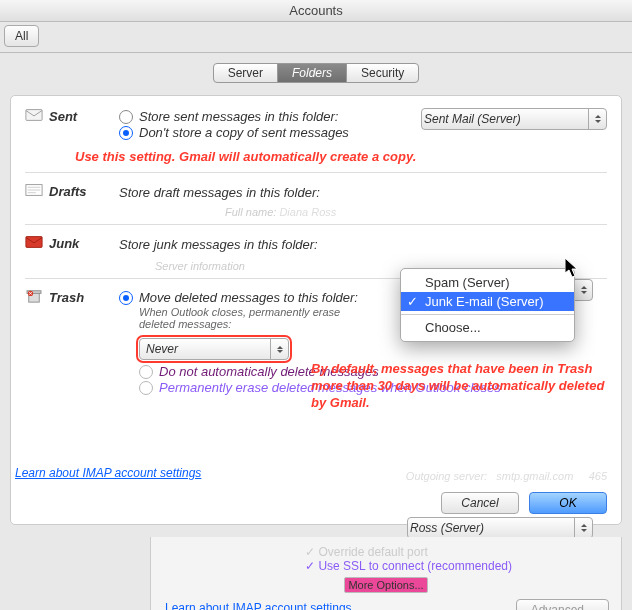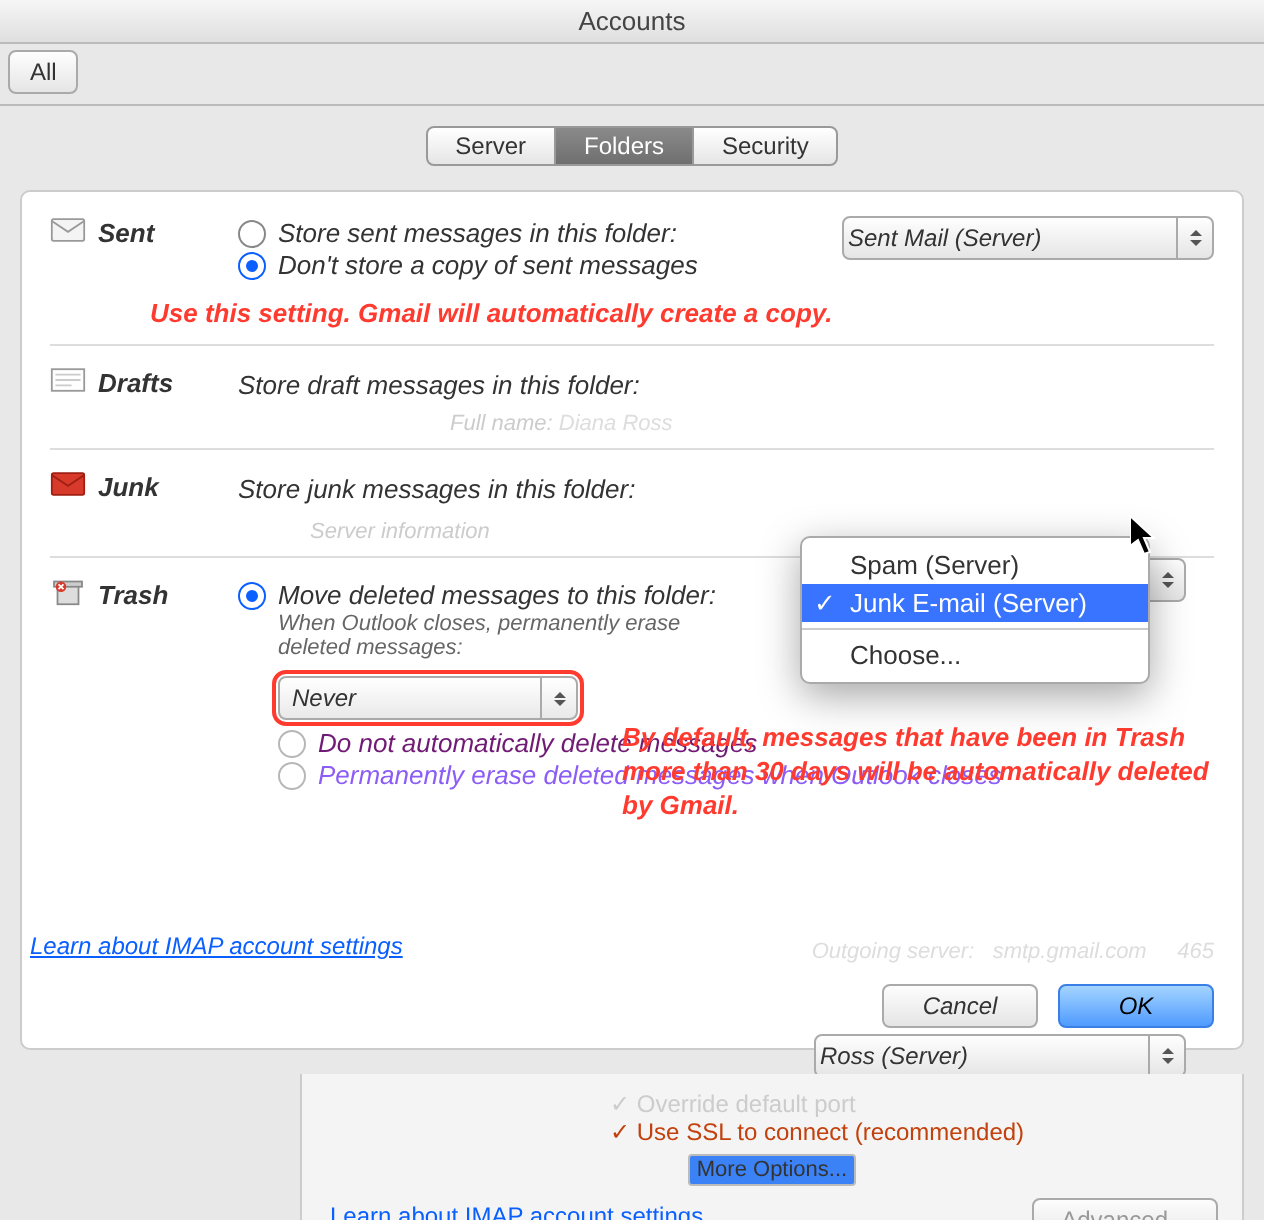--- a/index.html
+++ b/index.html
@@ -9,21 +9,21 @@
   
   .toolbar { height: 30px; padding: 3px 4px; display: flex; align-items: flex-start; }
   .tb-btn { padding: 3px 10px; font-size: 12px; border: 1px solid #aaa; border-radius: 4px; background: linear-gradient(#fefefe,#e5e5e5); }
   
   .divider { border-top: 1px solid #bbb; }
   
   .tabbar { display: flex; justify-content: center; padding-top: 10px; }
   .seg { display: inline-flex; border: 1px solid #999; border-radius: 4px; overflow: hidden; background: linear-gradient(#fff,#e5e5e5); }
   .seg > div { padding: 2px 14px; font-size: 12px; border-right: 1px solid #999; cursor: default; }
   .seg > div:last-child { border-right: none; }
-  .seg .active { background: linear-gradient(#8a8a8a,#6f6f6f); color: #fff; }
+  .seg .active { background: linear-gradient(#8a8a8a,#6f6f6f); color: #fff; font-style: italic; }
   
   .panel { margin: 12px 10px 0 10px; background: #fff; border: 1px solid #ccc; border-radius: 5px; padding: 12px 14px; position: relative; }
   
   .row { display: flex; align-items: flex-start; margin-bottom: 8px; }
   .icon-cell { width: 24px; display: flex; align-items: center; }
   .label-cell { width: 70px; font-weight: bold; font-size: 13px; padding-top: 1px; }
   .content-cell { flex: 1; }
   .opt { display: flex; align-items: center; gap: 6px; margin: 1px 0; }
   .radio { width: 14px; height: 14px; border: 1px solid #888; border-radius: 50%; display: inline-flex; align-items: center; justify-content: center; background: #fff; }
   .radio.on::after { content: ""; width: 6px; height: 6px; border-radius: 50%; background: #333; display: block; }
@@ -53,21 +53,21 @@
   .dropdown-open .sel::before { content: "✓"; position: absolute; left: 6px; }
   .dropdown-open hr { border: none; border-top: 1px solid #ccc; margin: 3px 0; }
   
   .link { color: #0a5fff; text-decoration: underline; font-size: 12px; }
   
   .footer-btns { position: absolute; right: 14px; bottom: 10px; display: flex; gap: 10px; }
   .btn { min-width: 78px; padding: 3px 14px; border: 1px solid #aaa; border-radius: 4px; background: linear-gradient(#fdfdfd,#e5e5e5); font-size: 12px; text-align: center; }
   .btn.default { background: linear-gradient(#a4d4ff,#4f9bff); border-color: #3a7fe5; color: #000; }
   
   .bottom-panel { margin: 12px 10px 0 150px; background: #f4f4f4; border: 1px solid #ccc; border-top: none; border-radius: 0 0 5px 5px; padding: 8px 14px; font-size: 12px; color: #999; position: relative; height: 95px; }
-  .bottom-panel .op-btn { display: inline-block; border: 1px solid #bbb; background: #3b82f6; padding: 1px 3px; font-size: 11px; color: #333; border-radius: 2px; }
+  .bottom-panel .op-btn { display: inline-block; border: 1px solid #bbb; background: #ec4899; padding: 1px 3px; font-size: 11px; color: #333; border-radius: 2px; }
   .adv-btn { position: absolute; right: 12px; bottom: 10px; }
   
   .cursor { position: absolute; top: 258px; left: 565px; z-index: 60; }
   
   
   .ic { width: 18px; height: 14px; }
 </style>
 </head>
 <body>
 
@@ -187,17 +187,17 @@
   <hr>
   <div class="item">Choose...</div>
 </div>
 
 <svg class="cursor" width="16" height="20" viewBox="0 0 16 20">
     <path d="M0 0 L0 15 L4 12 L7 19 L10 18 L7 11 L12 11 Z" fill="#000" stroke="#fff" stroke-width="1"></path>
   </svg>
 
 <div class="bottom-panel">
   <div style="margin-left:140px;color:#ccc;">✓ <span>Override default port</span></div>
-  <div style="margin-left:140px;color:#c2410c;">✓ <span>Use SSL to connect (recommended)</span></div>
+  <div style="margin-left:140px;color:#8b5cf6;">✓ <span>Use SSL to connect (recommended)</span></div>
   <div style="text-align:center;margin-top:4px;"><span class="op-btn">More Options...</span></div>
   <div style="margin-top:8px;"><span class="link">Learn about IMAP account settings</span></div>
   <span class="btn adv-btn">Advanced...</span>
 </div>
 
 </body></html>

